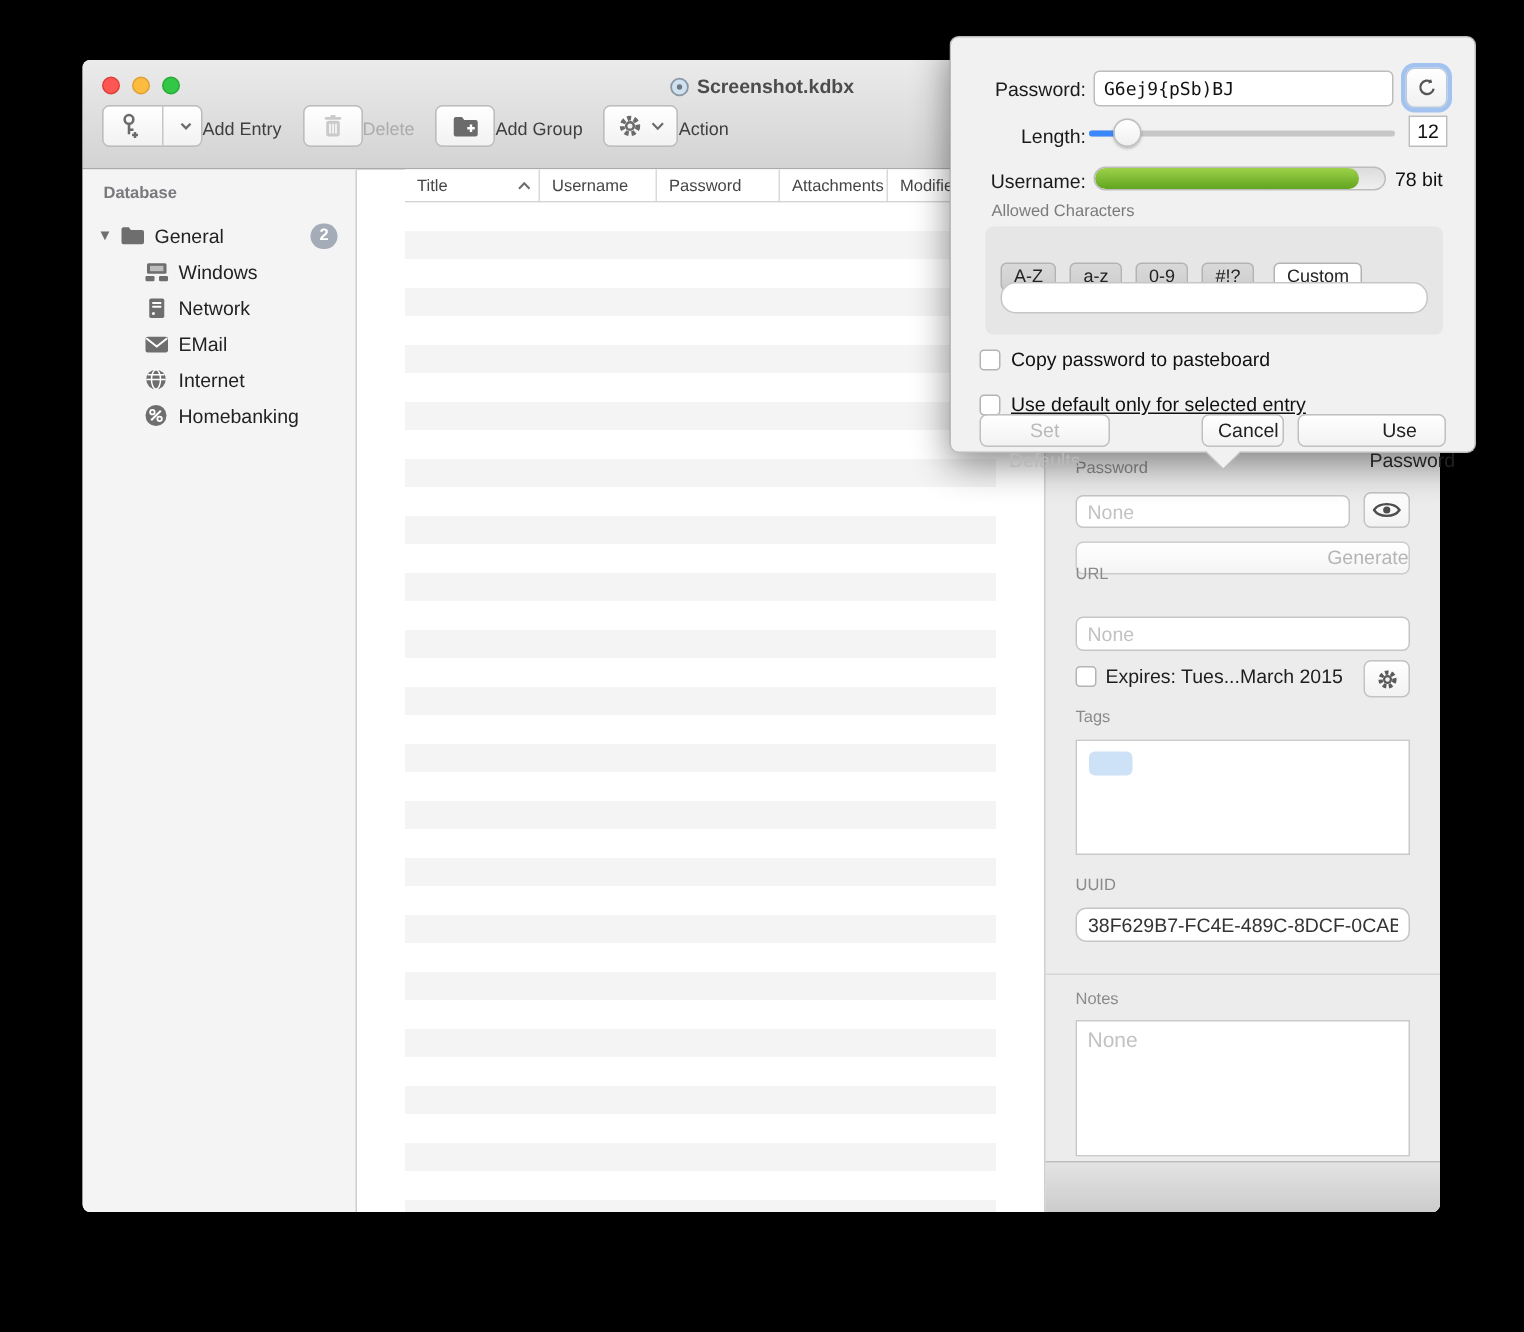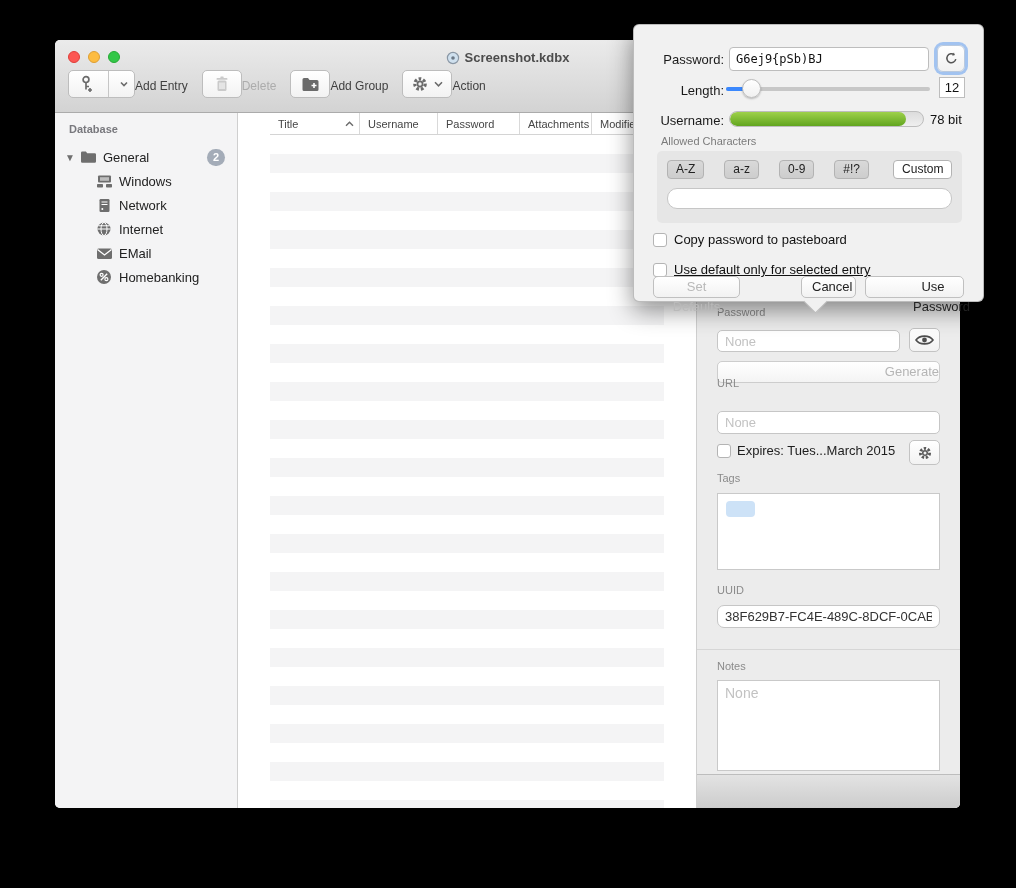--- a/index.html
+++ b/index.html
@@ -152,21 +152,21 @@
     background:#fff; border:1px solid #bdbdbd; text-align:center; line-height:20px; font-size:13px;
   }
   .entropy-track {
     position:absolute; left:95px; top:86px; width:195px; height:16px;
     background:linear-gradient(#dcdcdc,#efefef); border:1px solid #bdbdbd; border-radius:9px; overflow:hidden;
   }
   .entropy-fill { height:100%; background:linear-gradient(#9ed14a,#61a51f); border-radius:9px; }
   .entropy-text { position:absolute; left:296px; top:87px; font-size:13px; }
   .allowed-label { position:absolute; left:27px; top:110px; font-size:11px; color:#7b7b7b; }
   .group-box { position:absolute; left:23px; top:126px; width:305px; height:72px; background:#e6e6e6; border-radius:5px; }
-  .seg-row { position:absolute; left:10px; top:9px; display:flex; gap:20px; }
+  .seg-row { position:absolute; left:10px; top:24px; display:flex; gap:9px; }
   .seg-btn {
     height:19px; padding:0 8px; font-size:12px; line-height:17px;
     border:1px solid #b3b3b3; border-radius:4px; background:#fff; color:#222;
   }
   .seg-btn.selected { background:linear-gradient(#d9d9d9,#cdcdcd); }
   .seg-btn.custom { margin-left:4px; }
   .custom-field {
     position:absolute; left:10px; top:37px; width:285px; height:21px;
     background:#fff; border:1px solid #c6c6c6; border-radius:10px; outline:none; padding:0 8px; font-size:12px;
   }
@@ -306,38 +306,38 @@
               <line x1="3.5" y1="4" x2="9.5" y2="4" stroke="#fff" stroke-width="1.2"></line>
               <line x1="3.5" y1="6.5" x2="9.5" y2="6.5" stroke="#fff" stroke-width="1.2"></line>
               <circle cx="4.3" cy="11" r="1" fill="#fff"></circle>
             </svg>
         </span>
         <span>Network</span>
       </div>
 
       <div class="side-row child">
         <span class="s-icon icon">
+          <svg width="17" height="13" viewBox="0 0 17 13">
+              <rect x="1" y="1.5" width="15" height="10.5" rx="1.5" fill="#6e6e6e"></rect>
+              <path d="M1.5 2.5 L8.5 8 L15.5 2.5" fill="none" stroke="#fff" stroke-width="1.3"></path>
+            </svg>
+        </span>
+        <span>EMail</span>
+      </div>
+
+      <div class="side-row child">
+        <span class="s-icon icon">
           <svg width="16" height="16" viewBox="0 0 16 16">
               <circle cx="8" cy="8" r="6.5" fill="#6e6e6e"></circle>
               <ellipse cx="8" cy="8" rx="3" ry="6.5" fill="none" stroke="#fff" stroke-width="1"></ellipse>
               <line x1="1.5" y1="8" x2="14.5" y2="8" stroke="#fff" stroke-width="1"></line>
               <line x1="2.5" y1="4.8" x2="13.5" y2="4.8" stroke="#fff" stroke-width="1"></line>
             </svg>
         </span>
         <span>Internet</span>
-      </div>
-
-      <div class="side-row child">
-        <span class="s-icon icon">
-          <svg width="17" height="13" viewBox="0 0 17 13">
-              <rect x="1" y="1.5" width="15" height="10.5" rx="1.5" fill="#6e6e6e"></rect>
-              <path d="M1.5 2.5 L8.5 8 L15.5 2.5" fill="none" stroke="#fff" stroke-width="1.3"></path>
-            </svg>
-        </span>
-        <span>EMail</span>
       </div>
 
       <div class="side-row child">
         <span class="s-icon icon">
           <svg width="16" height="16" viewBox="0 0 16 16">
               <circle cx="8" cy="8" r="7" fill="#6e6e6e"></circle>
               <line x1="4.8" y1="11.2" x2="11.2" y2="4.8" stroke="#fff" stroke-width="1.4"></line>
               <circle cx="5.6" cy="5.8" r="1.5" fill="none" stroke="#fff" stroke-width="1.2"></circle>
               <circle cx="10.4" cy="10.2" r="1.5" fill="none" stroke="#fff" stroke-width="1.2"></circle>
             </svg>

